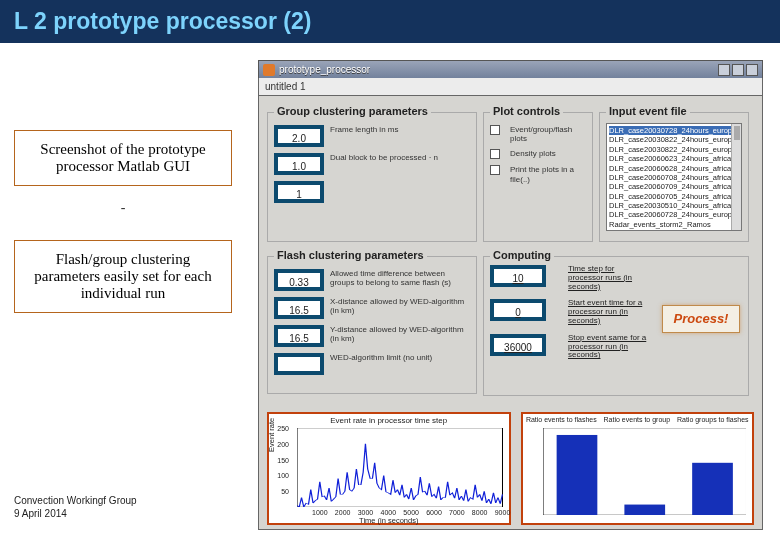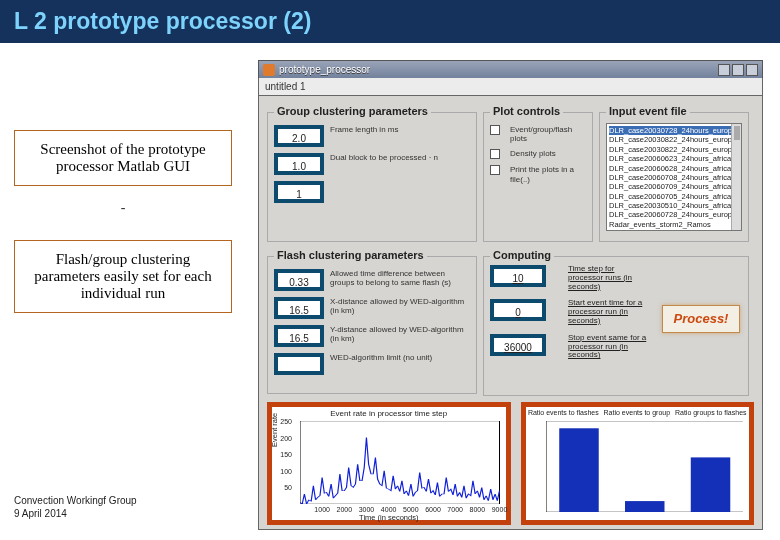--- a/index.html
+++ b/index.html
@@ -32,21 +32,21 @@
   .chk { width: 10px; height: 10px; border: 1px solid #555; background: #fff; margin-right: 4px; flex: none; }
   .process-btn { position: absolute; right: 8px; top: 48px; width: 78px; height: 28px; background: #f4efe4; border: 1px solid #c08a4a; color: #cc4a10; font: bold italic 13px Arial; text-align: center; line-height: 26px; box-shadow: 0 0 4px rgba(200,120,40,0.5); }
   .comp-col { display:flex; flex-direction:column; gap:8px; margin-top:4px; }
   .comp-row { display:flex; gap:22px; align-items:flex-start;text-decoration:underline; }
   .comp-label { font-size:8px; width:80px; line-height:1.1; }
   .listbox { background: #fff; border: 1px solid #777; width: 136px; height: 108px; margin-top: 6px; overflow: hidden; font-size: 7.5px; line-height: 1.25; padding: 2px; position:relative; }
   .listbox .hl { background: #3b6db5; color: #fff; }
   .listbox-scroll { position:absolute; right:0; top:0; bottom:0; width:10px; background:#dcdcdc; border-left:1px solid #aaa; }
   .listbox-scroll::before { content:""; position:absolute; top:2px; left:2px; width:6px; height:14px; background:#aaa; }
   .chart-area { position: absolute; left: 8px; top: 306px; right: 8px; bottom: 4px; display: flex; gap: 10px; }
-  .chart { flex: 1; background: #fff; border: 5px solid #c2410c; position: relative; padding: 14px 8px 16px 28px; }
+  .chart { flex: 1; background: #fff; border: 2px solid #c2410c; position: relative; padding: 14px 8px 16px 28px; margin-top: 10px; }
   .chart-title { position: absolute; top: 2px; left: 0; right: 0; text-align: center; font-size: 8px; }
   .axis-y { position: absolute; left: 2px; top: 14px; bottom: 16px; width: 20px; font-size: 7px; }
   .axis-y span { position: absolute; right: 2px; transform: translateY(-50%); }
   .axis-x { position: absolute; left: 28px; right: 6px; bottom: 2px; height: 12px; font-size: 7px; }
   .axis-x span { position: absolute; transform: translateX(-50%); }
   .xlabel { position:absolute; bottom:-2px; left:50%; transform:translateX(-50%); font-size:7.5px; }
   .ylabel { position:absolute; left:-2px; top:50%; transform: rotate(-90deg) translateX(50%); transform-origin:left top; font-size:7.5px; }
   svg { position:absolute; }
 </style>
 </head>

